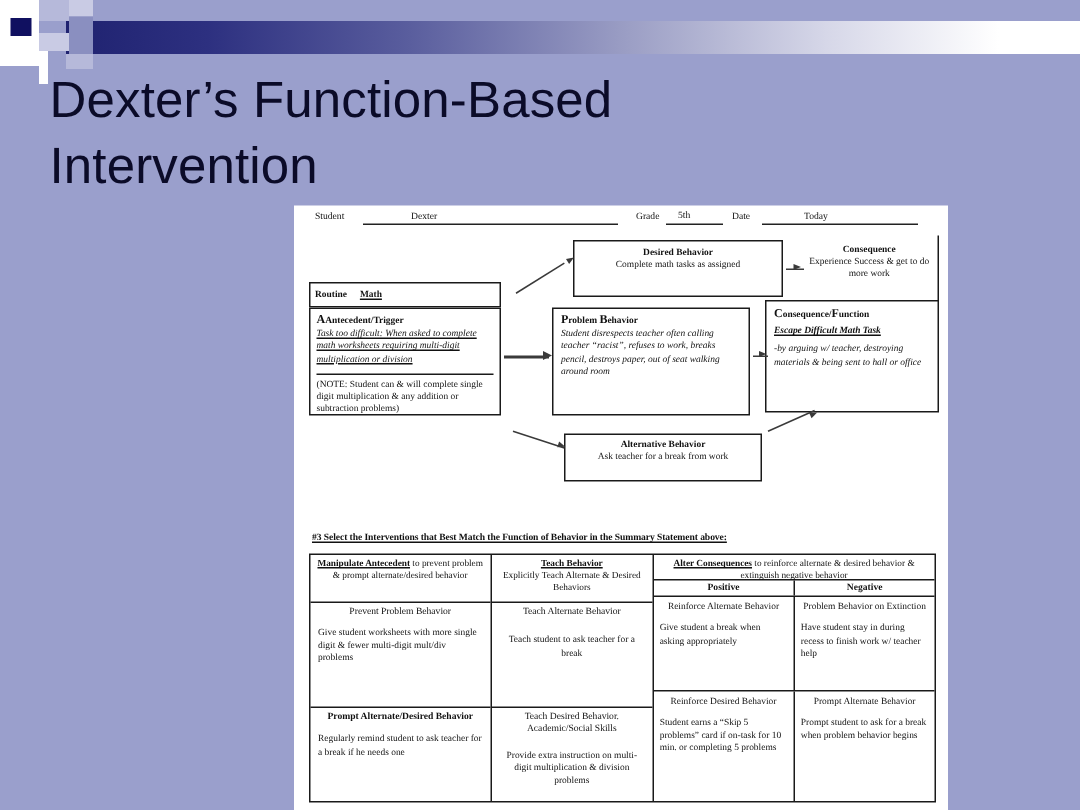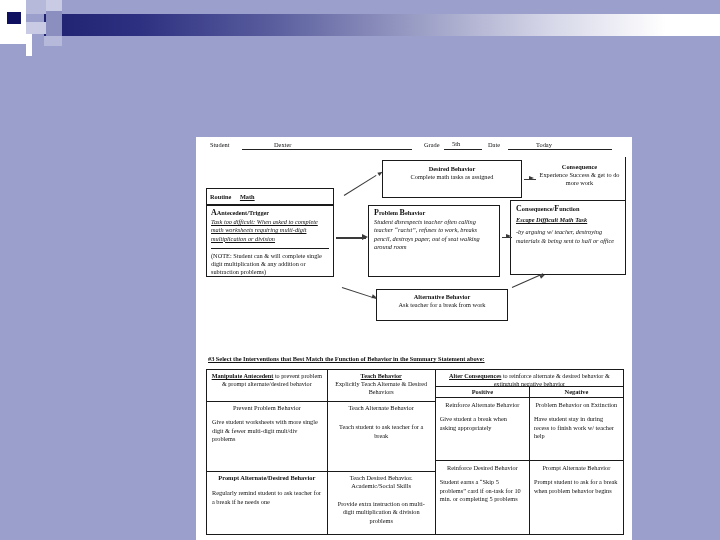--- a/index.html
+++ b/index.html
@@ -81,20 +81,21 @@
   <div class="band"></div>
   <div class="sq sq-white" style="left:0;top:0;width:26px;height:44px;"></div>
   <div class="sq sq-navy" style="left:7px;top:12px;width:14px;height:12px;"></div>
   <div class="sq sq-lav" style="left:26px;top:0;width:20px;height:14px;"></div>
   <div class="sq sq-lav2" style="left:26px;top:22px;width:20px;height:12px;"></div>
   <div class="sq sq-white" style="left:26px;top:34px;width:6px;height:22px;"></div>
   <div class="sq sq-lav2" style="left:46px;top:0;width:16px;height:11px;"></div>
   <div class="sq sq-mid" style="left:46px;top:11px;width:16px;height:25px;"></div>
   <div class="sq sq-lav" style="left:44px;top:36px;width:18px;height:10px;"></div>
 
+  <div id="title">Dexter’s Function-Based Intervention</div>
 
   <div id="doc">
 
     <div class="fld" style="left:14px;top:4px;font-size:6.4px;">Student</div>
     <div class="rule" style="left:46px;top:12px;width:170px;"></div>
     <div class="fld val" style="left:78px;top:4px;font-size:6.4px;">Dexter</div>
 
     <div class="fld" style="left:228px;top:4px;font-size:6.4px;">Grade</div>
     <div class="rule" style="left:248px;top:12px;width:38px;"></div>
     <div class="fld val" style="left:256px;top:3px;font-size:6.4px;">5th</div>

